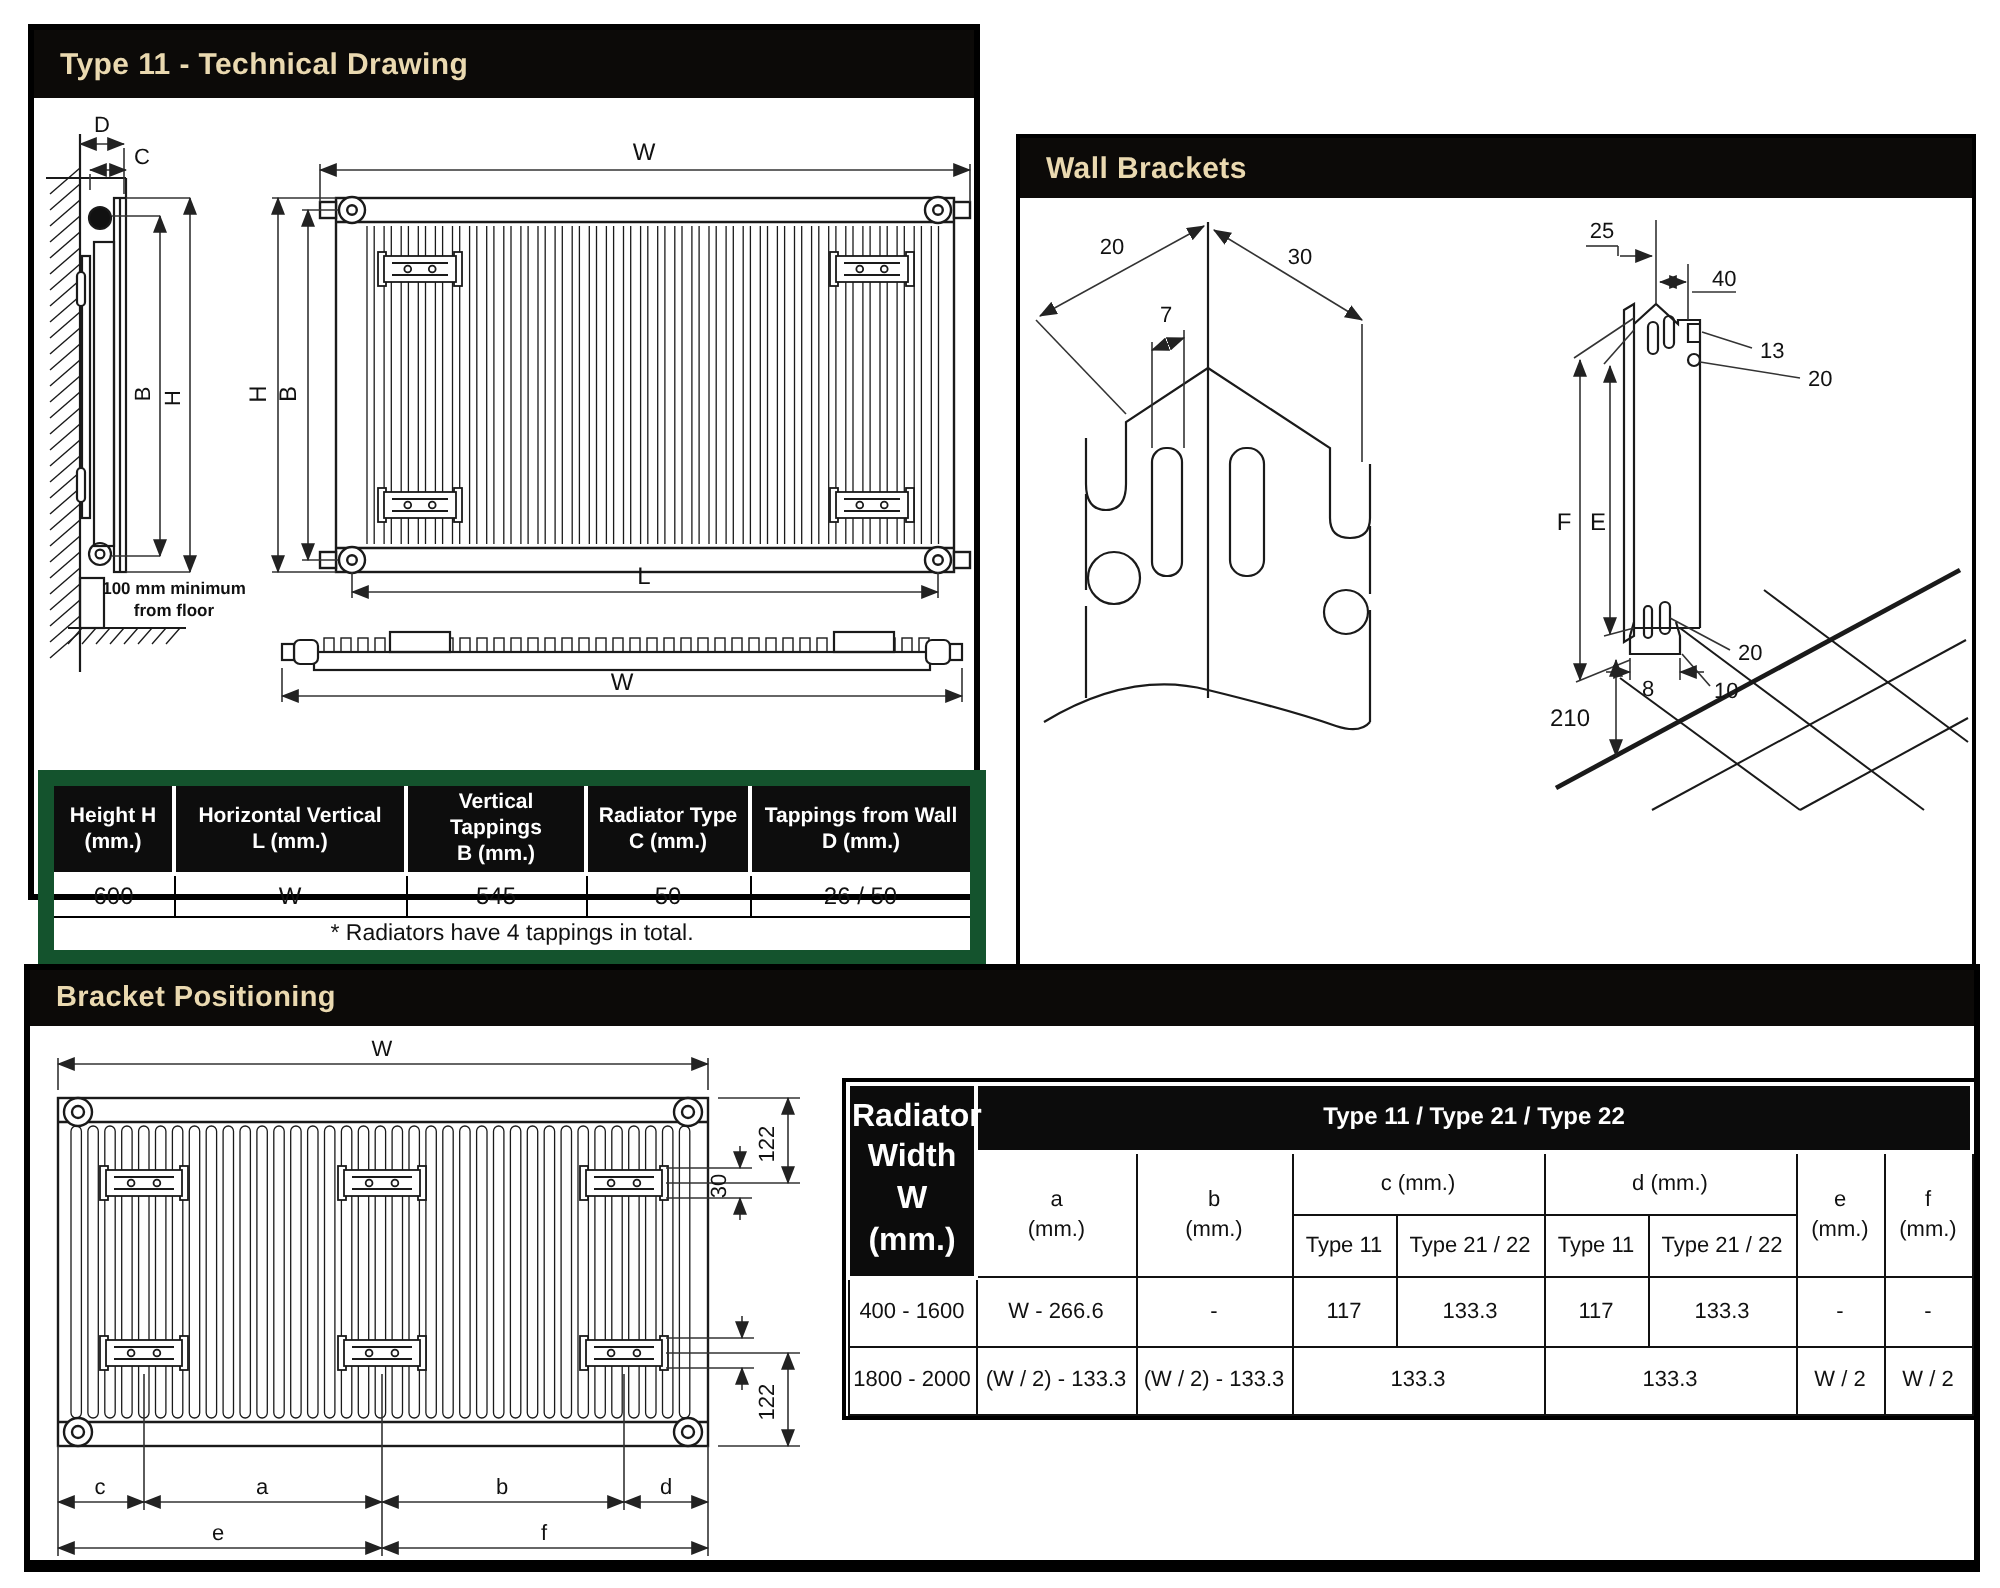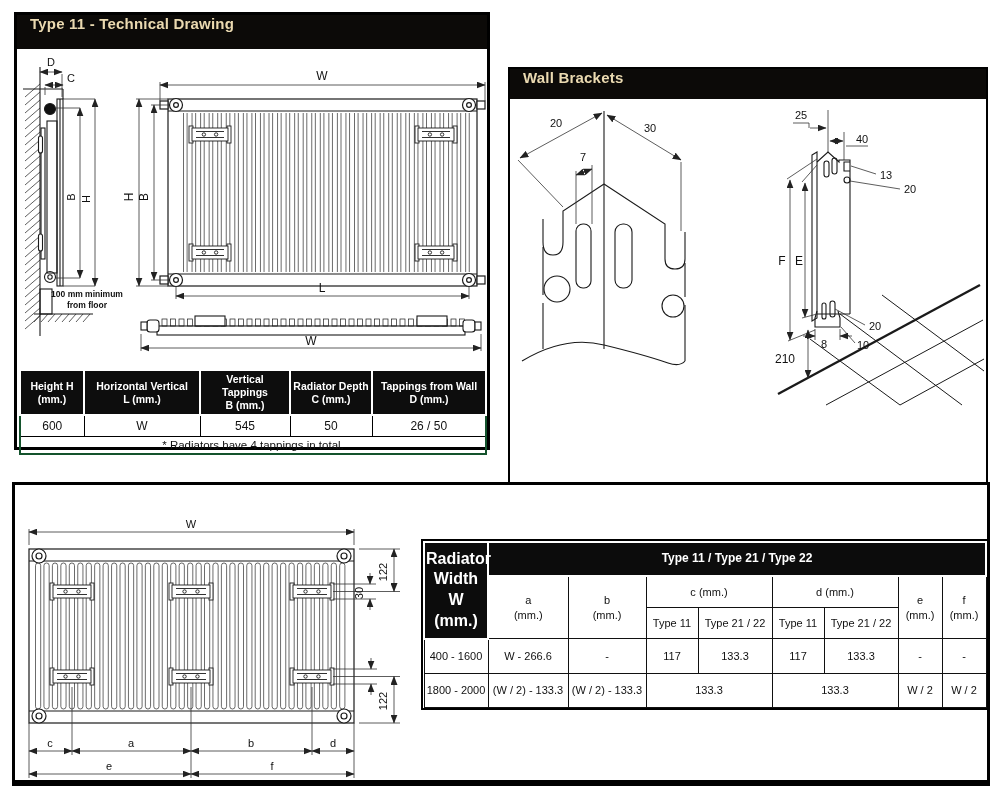--- a/index.html
+++ b/index.html
@@ -1,33 +1,33 @@
 <!DOCTYPE html>
 <html><head>
 <meta charset="utf-8">
 <style>
   html,body{margin:0;padding:0;background:#ffffff;}
   .page{position:relative;width:1000px;height:794px;background:#fff;font-family:"Liberation Sans",sans-serif;color:#111;overflow:hidden;}
   .panel{position:absolute;background:#fff;border:3px solid #000;box-sizing:border-box;}
-  .panel-header{background:#0c0a08;color:#ead9b0;font-weight:bold;display:flex;align-items:flex-start;padding:0 13px;letter-spacing:.2px;}
+  .panel-header{background:#0c0a08;color:#ead9b0;font-weight:bold;display:flex;align-items:center;padding:0 13px;letter-spacing:.2px;}
   #technical-panel{left:14px;top:12px;width:476px;height:438px;}
   #technical-panel .panel-header{height:34px;font-size:15px;}
   #brackets-panel{left:508px;top:67px;width:480px;height:435px;border-width:2px;}
   #brackets-panel .panel-header{height:30px;font-size:15px;}
   #positioning-panel{left:12px;top:482px;width:978px;height:304px;border-bottom-width:6px;}
   #positioning-panel .panel-header{height:28px;font-size:14.5px;}
   svg{display:block;}
   svg text{font-family:"Liberation Sans",sans-serif;fill:#111;}
   .lbl{font-size:11px;}
   .lbl-big{font-size:12px;}
   .lbl-sm{font-size:8.5px;font-weight:bold;}
   
   .tech-table-wrap{margin:0 2px;}
   table{border-collapse:collapse;table-layout:fixed;}
-  .tech-table{width:466px;margin:0 auto;border:2px solid #14532d;}
+  .tech-table{width:466px;margin:16px auto;border:8px solid #14532d;}
   .tech-table th{background:#0d0d0d;color:#fff;font-size:10.5px;font-weight:bold;white-space:pre-line;border:2px solid #fff;padding:2px 1px;line-height:1.25;}
   .tech-table td{border:1.6px solid #000;font-size:12px;text-align:center;padding:3px 10px;}
   .tech-table td.footnote{text-align:center;font-size:11.5px;padding:2px 6px;}
   
   .pos-table-wrap{position:absolute;left:406px;top:54px;border:2px solid #000;}
   .pos-table{width:562px;}
   .pos-table th,.pos-table td{font-weight:normal;white-space:pre-line;text-align:center;vertical-align:middle;line-height:1.3;}
   .pos-table th.dark{background:#0c0c0c;color:#fff;font-weight:bold;font-size:16px;border:2px solid #fff;}
   .pos-table th.group{font-size:12px;}
   .pos-table th.light{font-size:11px;border:1.6px solid #111;padding:2px;}
@@ -330,21 +330,21 @@
             <col style="width:114px">
           </colgroup>
         <tbody>
             <tr>
           <th>Height H
 (mm.)</th>
           <th>Horizontal Vertical
 L (mm.)</th>
           <th>Vertical Tappings
 B (mm.)</th>
-          <th>Radiator Depth
+          <th>Radiator Type
 C (mm.)</th>
           <th>Tappings from Wall
 D (mm.)</th>
         </tr>
         <tr>
           <td>600</td>
           <td>W</td>
           <td>545</td>
           <td>50</td>
           <td>26 / 50</td>
@@ -449,20 +449,23 @@
       <text class="lbl-big" x="272" y="166" text-anchor="middle">F</text>
       <text class="lbl-big" x="289" y="166" text-anchor="middle">E</text>
       <text class="lbl" x="359" y="231">20</text>
       <text class="lbl" x="347" y="250">10</text>
       <text class="lbl" x="314" y="249" text-anchor="middle">8</text>
       <text class="lbl-big" x="285" y="264" text-anchor="end">210</text>
     </svg>
   </section>
 
   <section class="panel" id="positioning-panel">
+    <header class="panel-header">
+      <span>Bracket Positioning</span>
+    </header>
 
     <svg viewBox="0 0 392 270" width="392" height="270" style="position:absolute;left:4px;top:30px;">
       <defs>
         <marker id="a3" markerWidth="9" markerHeight="7" refX="8.4" refY="3.5" orient="auto-start-reverse" markerUnits="userSpaceOnUse">
           <path d="M0,0 L9,3.5 L0,7 Z" fill="#222"></path>
         </marker>
       </defs>
       <g stroke="#1a1a1a" fill="none" stroke-width="1.2">
         <rect x="10" y="34" width="325" height="174"></rect>
         <line x1="10" y1="46" x2="335" y2="46"></line>

